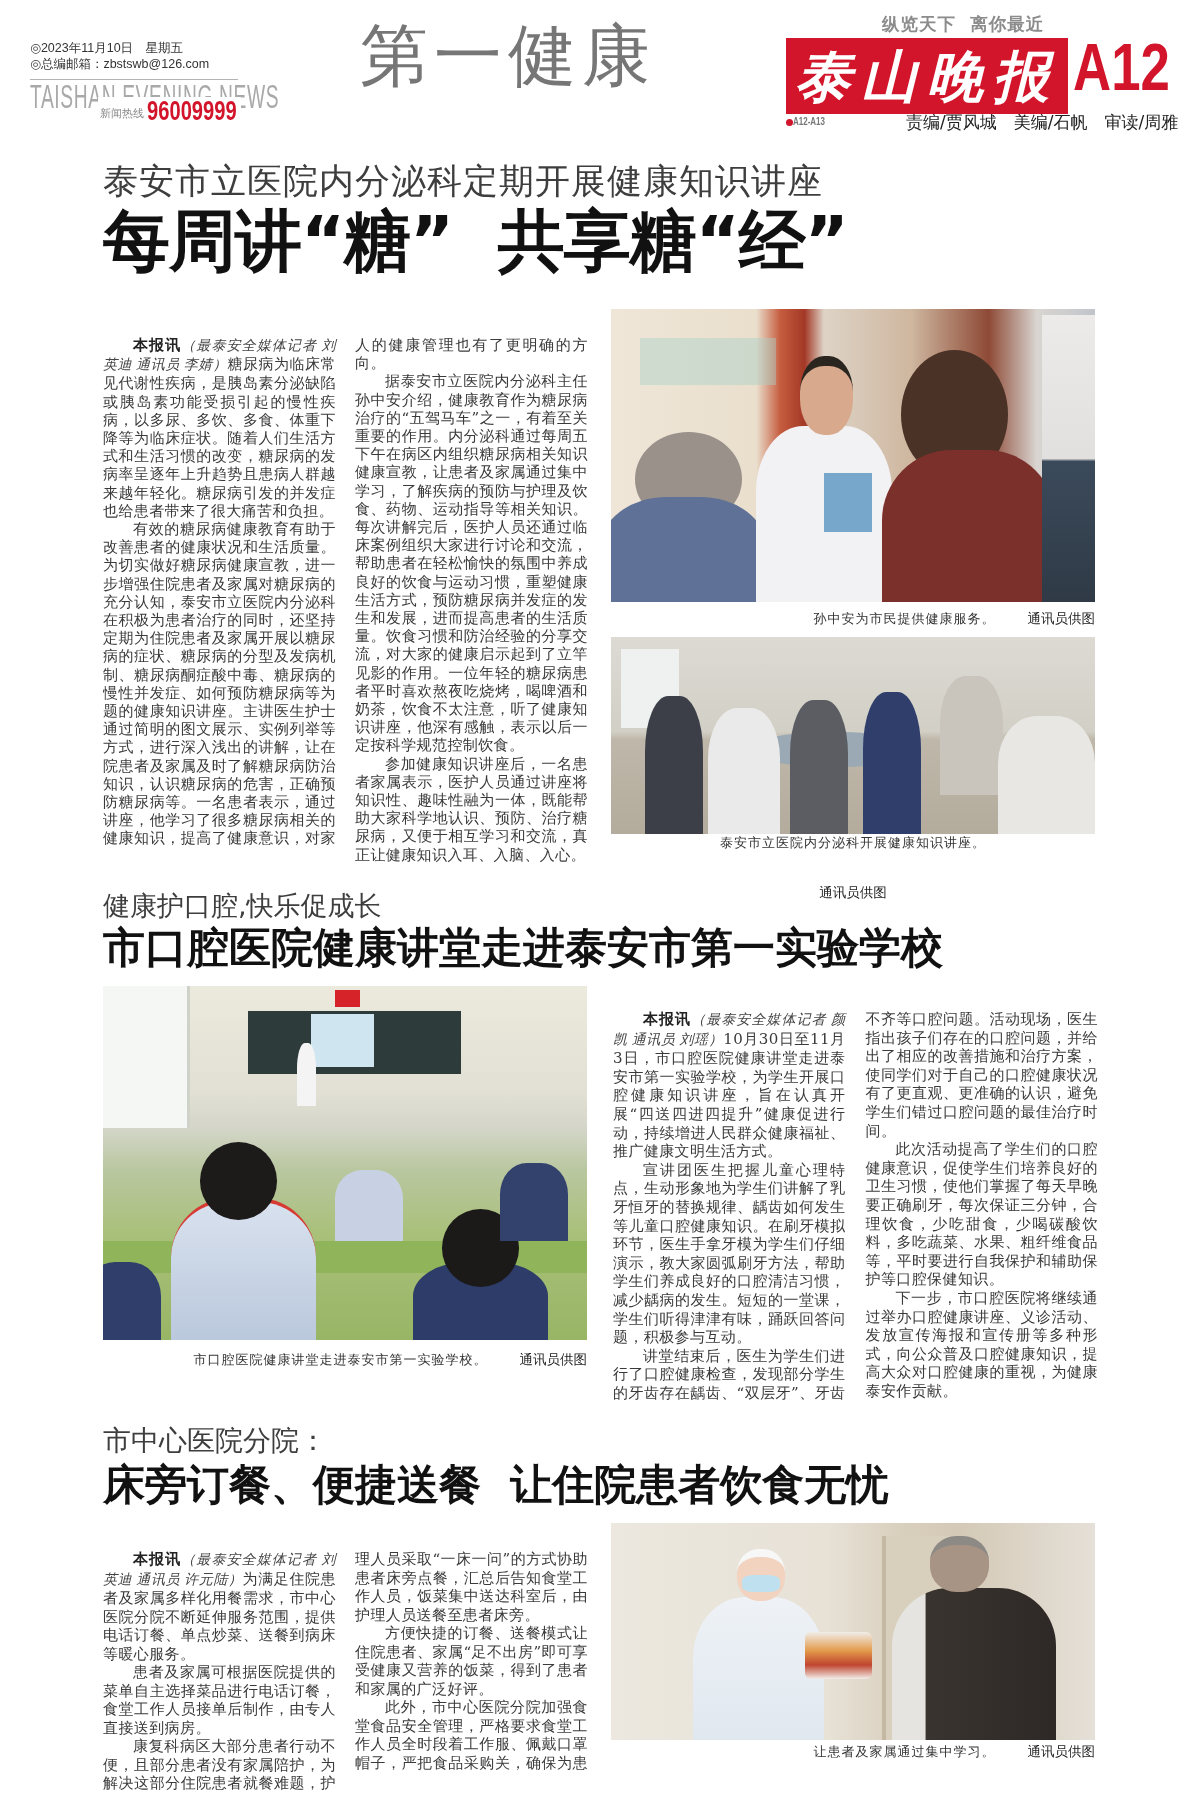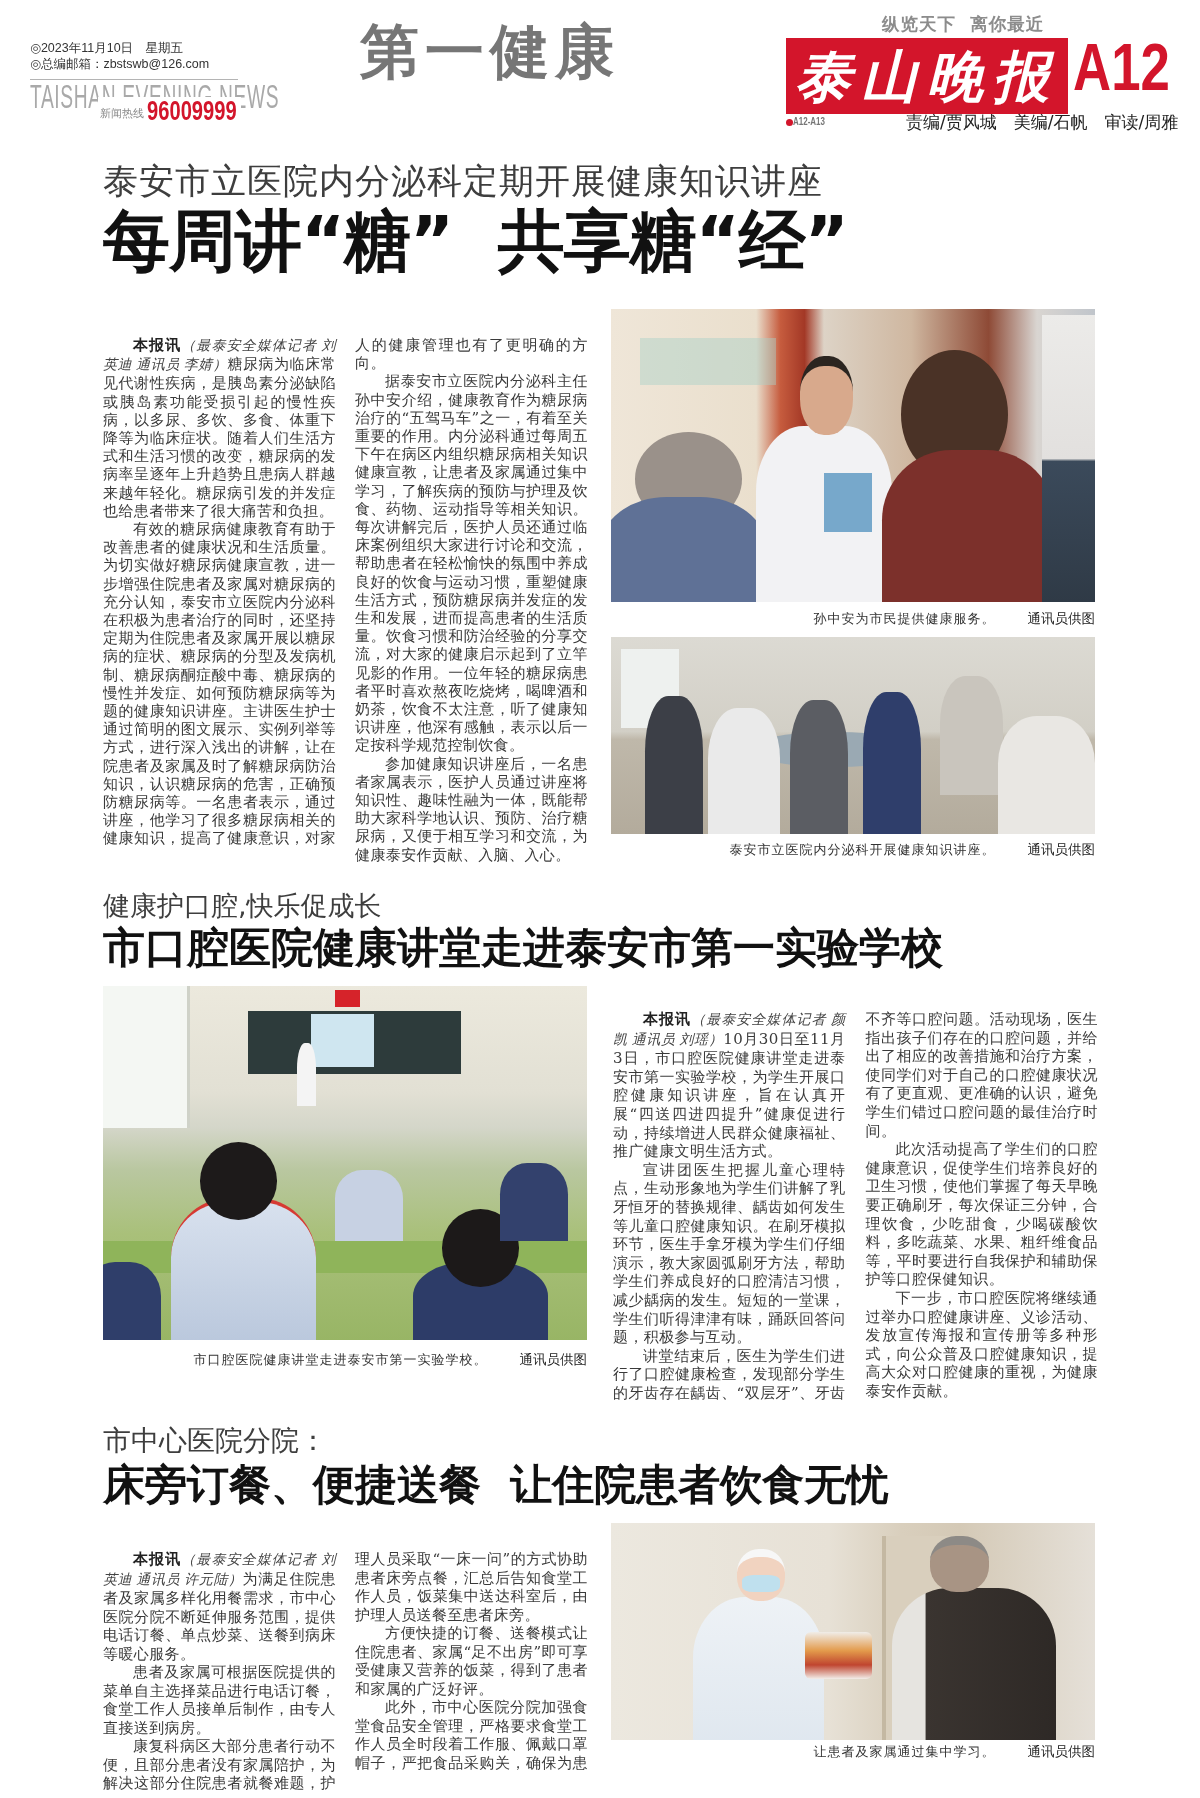--- a/index.html
+++ b/index.html
@@ -16,21 +16,21 @@
 
   
   .mh-date,.mh-email{left:30px;font-family:"Liberation Sans","DejaVu Sans",sans-serif;font-size:12.5px;color:#333;line-height:15px;white-space:nowrap;}
   .mh-date{top:41px;}
   .mh-email{top:57px;}
   .mh-rule{left:30px;top:79px;width:208px;height:1px;background:#b4b4b4;}
   .mh-en{left:30px;top:80px;font-family:"Liberation Sans","DejaVu Sans",sans-serif;font-size:31px;line-height:34px;color:#a9a9a9;letter-spacing:1px;white-space:nowrap;transform:scale(0.62,1.05);transform-origin:left top;}
   .mh-hotline{left:98px;top:97px;height:27px;padding:0 2px;background:#fff;display:flex;align-items:flex-end;gap:3px;}
   .mh-hotline-label{font-size:11px;color:#8a8a8a;line-height:13px;margin-bottom:3px;white-space:nowrap;font-family:Liberation Mono, monospace;}
   .mh-hotline-num{font-family:"Liberation Sans","DejaVu Sans",sans-serif;font-weight:bold;font-size:28px;line-height:27px;color:var(--brand-red);display:inline-block;transform:scaleX(0.72);transform-origin:left bottom;width:92px;white-space:nowrap;}
-  .mh-section{left:360px;top:22px;font-family:"DejaVu Sans","Liberation Sans",sans-serif;font-weight:bold;font-size:59px;line-height:1;color:var(--section-gray);letter-spacing:6px;white-space:nowrap;}
+  .mh-section{left:360px;top:22px;font-family:"DejaVu Sans","Liberation Sans",sans-serif;font-weight:normal;font-size:68px;line-height:1;color:var(--section-gray);letter-spacing:6px;white-space:nowrap;}
   .mh-slogan{left:882px;top:13px;font-size:17.5px;font-weight:bold;color:#8c8c8c;letter-spacing:1px;white-space:pre;line-height:22px;}
   .mh-logo{left:786px;top:38px;width:282px;height:76px;background:var(--brand-red);display:flex;align-items:center;justify-content:center;}
   .mh-logo-text{font-family:"DejaVu Serif","Liberation Serif",serif;font-style:italic;font-weight:bold;font-size:56px;color:#fff;letter-spacing:10px;line-height:1;white-space:nowrap;}
   .mh-pageno{left:1073px;top:34px;font-family:"Liberation Sans","DejaVu Sans",sans-serif;font-weight:bold;font-size:66px;line-height:1;color:var(--brand-red);transform:scaleX(0.8);transform-origin:left top;white-space:nowrap;}
   .mh-range{left:786px;top:116px;display:flex;align-items:center;gap:0;}
   .mh-range-dot{width:7px;height:7px;border-radius:50%;background:var(--brand-red);}
   .mh-range-text{font-family:"Liberation Sans",sans-serif;font-size:10px;color:#777;font-weight:bold;line-height:12px;transform:scaleX(0.8);transform-origin:left center;white-space:nowrap;}
   .mh-editors{left:878px;top:115px;font-size:17px;color:#222;white-space:pre;line-height:15px;margin-left:28px;}
 
   
@@ -50,21 +50,21 @@
   .b2{left:613px;top:978px;width:485px;height:396px;column-gap:20px;line-height:18.6px;}
   .b3{left:103px;top:1518px;width:485px;height:246px;column-gap:19px;line-height:18.5px;}
   .dateline{font-family:"DejaVu Sans","Liberation Sans",sans-serif;font-weight:bold;color:#222;}
   .byline{font-family:"Liberation Serif","DejaVu Serif",serif;font-style:italic;font-size:14px;color:#444;}
 
   
   .caption-row{display:flex;justify-content:flex-end;align-items:center;gap:32px;height:18px;}
   .caption-text{font-family:"Liberation Serif","DejaVu Serif",serif;font-size:13px;color:#333;letter-spacing:1px;white-space:nowrap;}
   .caption-credit{font-family:"DejaVu Sans","Liberation Sans",sans-serif;font-size:13.5px;color:#222;white-space:nowrap;}
   .c1{left:611px;top:610px;width:484px;}
-  .c2{left:611px;top:841px;width:484px;}
+  .c2{left:611px;top:884px;width:484px;flex-direction:column;}
   .c3{left:103px;top:1351px;width:484px;}
   .c4{left:611px;top:1743px;width:484px;}
 
   
   .photo{overflow:hidden;}
   .blob{position:absolute;}
   .p1{left:611px;top:309px;width:484px;height:293px;
       background:linear-gradient(90deg,#efe6d8 0%,#eadfcd 30%,#c65c3e 35%,#a33826 40%,#ddd3c6 44%,#cfb7a0 62%,#8e4a36 78%,#d9d5d1 88%,#c0c5cb 100%);}
   .p2{left:611px;top:637px;width:484px;height:197px;
       background:linear-gradient(180deg,#dcdad3 0%,#d2cfc6 48%,#bfb8aa 52%,#b3ab9c 100%);}
@@ -100,21 +100,21 @@
   </div>
   <div class="abs mh-editors">责编/贾风城　美编/石帆　审读/周雅</div>
 
   <div class="abs kicker k1">泰安市立医院内分泌科定期开展健康知识讲座</div>
   <div class="abs headline h1">每周讲“糖”  共享糖“经”</div>
 
   <div class="abs body-cols b1">
     <p><span class="dateline">本报讯</span><span class="byline">（最泰安全媒体记者 刘英迪 通讯员 李婧）</span><span>糖尿病为临床常见代谢性疾病，是胰岛素分泌缺陷或胰岛素功能受损引起的慢性疾病，以多尿、多饮、多食、体重下降等为临床症状。随着人们生活方式和生活习惯的改变，糖尿病的发病率呈逐年上升趋势且患病人群越来越年轻化。糖尿病引发的并发症也给患者带来了很大痛苦和负担。</span></p>
     <p>有效的糖尿病健康教育有助于改善患者的健康状况和生活质量。为切实做好糖尿病健康宣教，进一步增强住院患者及家属对糖尿病的充分认知，泰安市立医院内分泌科在积极为患者治疗的同时，还坚持定期为住院患者及家属开展以糖尿病的症状、糖尿病的分型及发病机制、糖尿病酮症酸中毒、糖尿病的慢性并发症、如何预防糖尿病等为题的健康知识讲座。主讲医生护士通过简明的图文展示、实例列举等方式，进行深入浅出的讲解，让在院患者及家属及时了解糖尿病防治知识，认识糖尿病的危害，正确预防糖尿病等。一名患者表示，通过讲座，他学习了很多糖尿病相关的健康知识，提高了健康意识，对家人的健康管理也有了更明确的方向。</p>
     <p>据泰安市立医院内分泌科主任孙中安介绍，健康教育作为糖尿病治疗的“五驾马车”之一，有着至关重要的作用。内分泌科通过每周五下午在病区内组织糖尿病相关知识健康宣教，让患者及家属通过集中学习，了解疾病的预防与护理及饮食、药物、运动指导等相关知识。每次讲解完后，医护人员还通过临床案例组织大家进行讨论和交流，帮助患者在轻松愉快的氛围中养成良好的饮食与运动习惯，重塑健康生活方式，预防糖尿病并发症的发生和发展，进而提高患者的生活质量。饮食习惯和防治经验的分享交流，对大家的健康启示起到了立竿见影的作用。一位年轻的糖尿病患者平时喜欢熬夜吃烧烤，喝啤酒和奶茶，饮食不太注意，听了健康知识讲座，他深有感触，表示以后一定按科学规范控制饮食。</p>
-    <p>参加健康知识讲座后，一名患者家属表示，医护人员通过讲座将知识性、趣味性融为一体，既能帮助大家科学地认识、预防、治疗糖尿病，又便于相互学习和交流，为健康泰安作贡献、入脑、入心。</p>
+    <p>参加健康知识讲座后，一名患者家属表示，医护人员通过讲座将知识性、趣味性融为一体，既能帮助大家科学地认识、预防、治疗糖尿病，又便于相互学习和交流，真正让健康知识入耳、入脑、入心。</p>
   </div>
 
   <div class="abs photo p1">
     <div class="blob" style="left:6%;top:10%;width:28%;height:16%;background:#a9d1c7;opacity:.45;"></div>
     <div class="blob" style="left:5%;top:42%;width:22%;height:32%;background:#9a918a;border-radius:50%;"></div>
     <div class="blob" style="left:-2%;top:64%;width:34%;height:42%;background:#5f7196;border-radius:40% 40% 0 0;"></div>
     <div class="blob" style="left:30%;top:40%;width:28%;height:64%;background:#f2f2f4;border-radius:35% 35% 0 0;"></div>
     <div class="blob" style="left:39%;top:16%;width:11%;height:27%;background:#d8a98c;border-radius:45%;border-top:10px solid #2b2520;"></div>
     <div class="blob" style="left:44%;top:56%;width:10%;height:20%;background:#77a8cb;"></div>
     <div class="blob" style="left:60%;top:14%;width:22%;height:44%;background:#4a3226;border-radius:50%;"></div>

